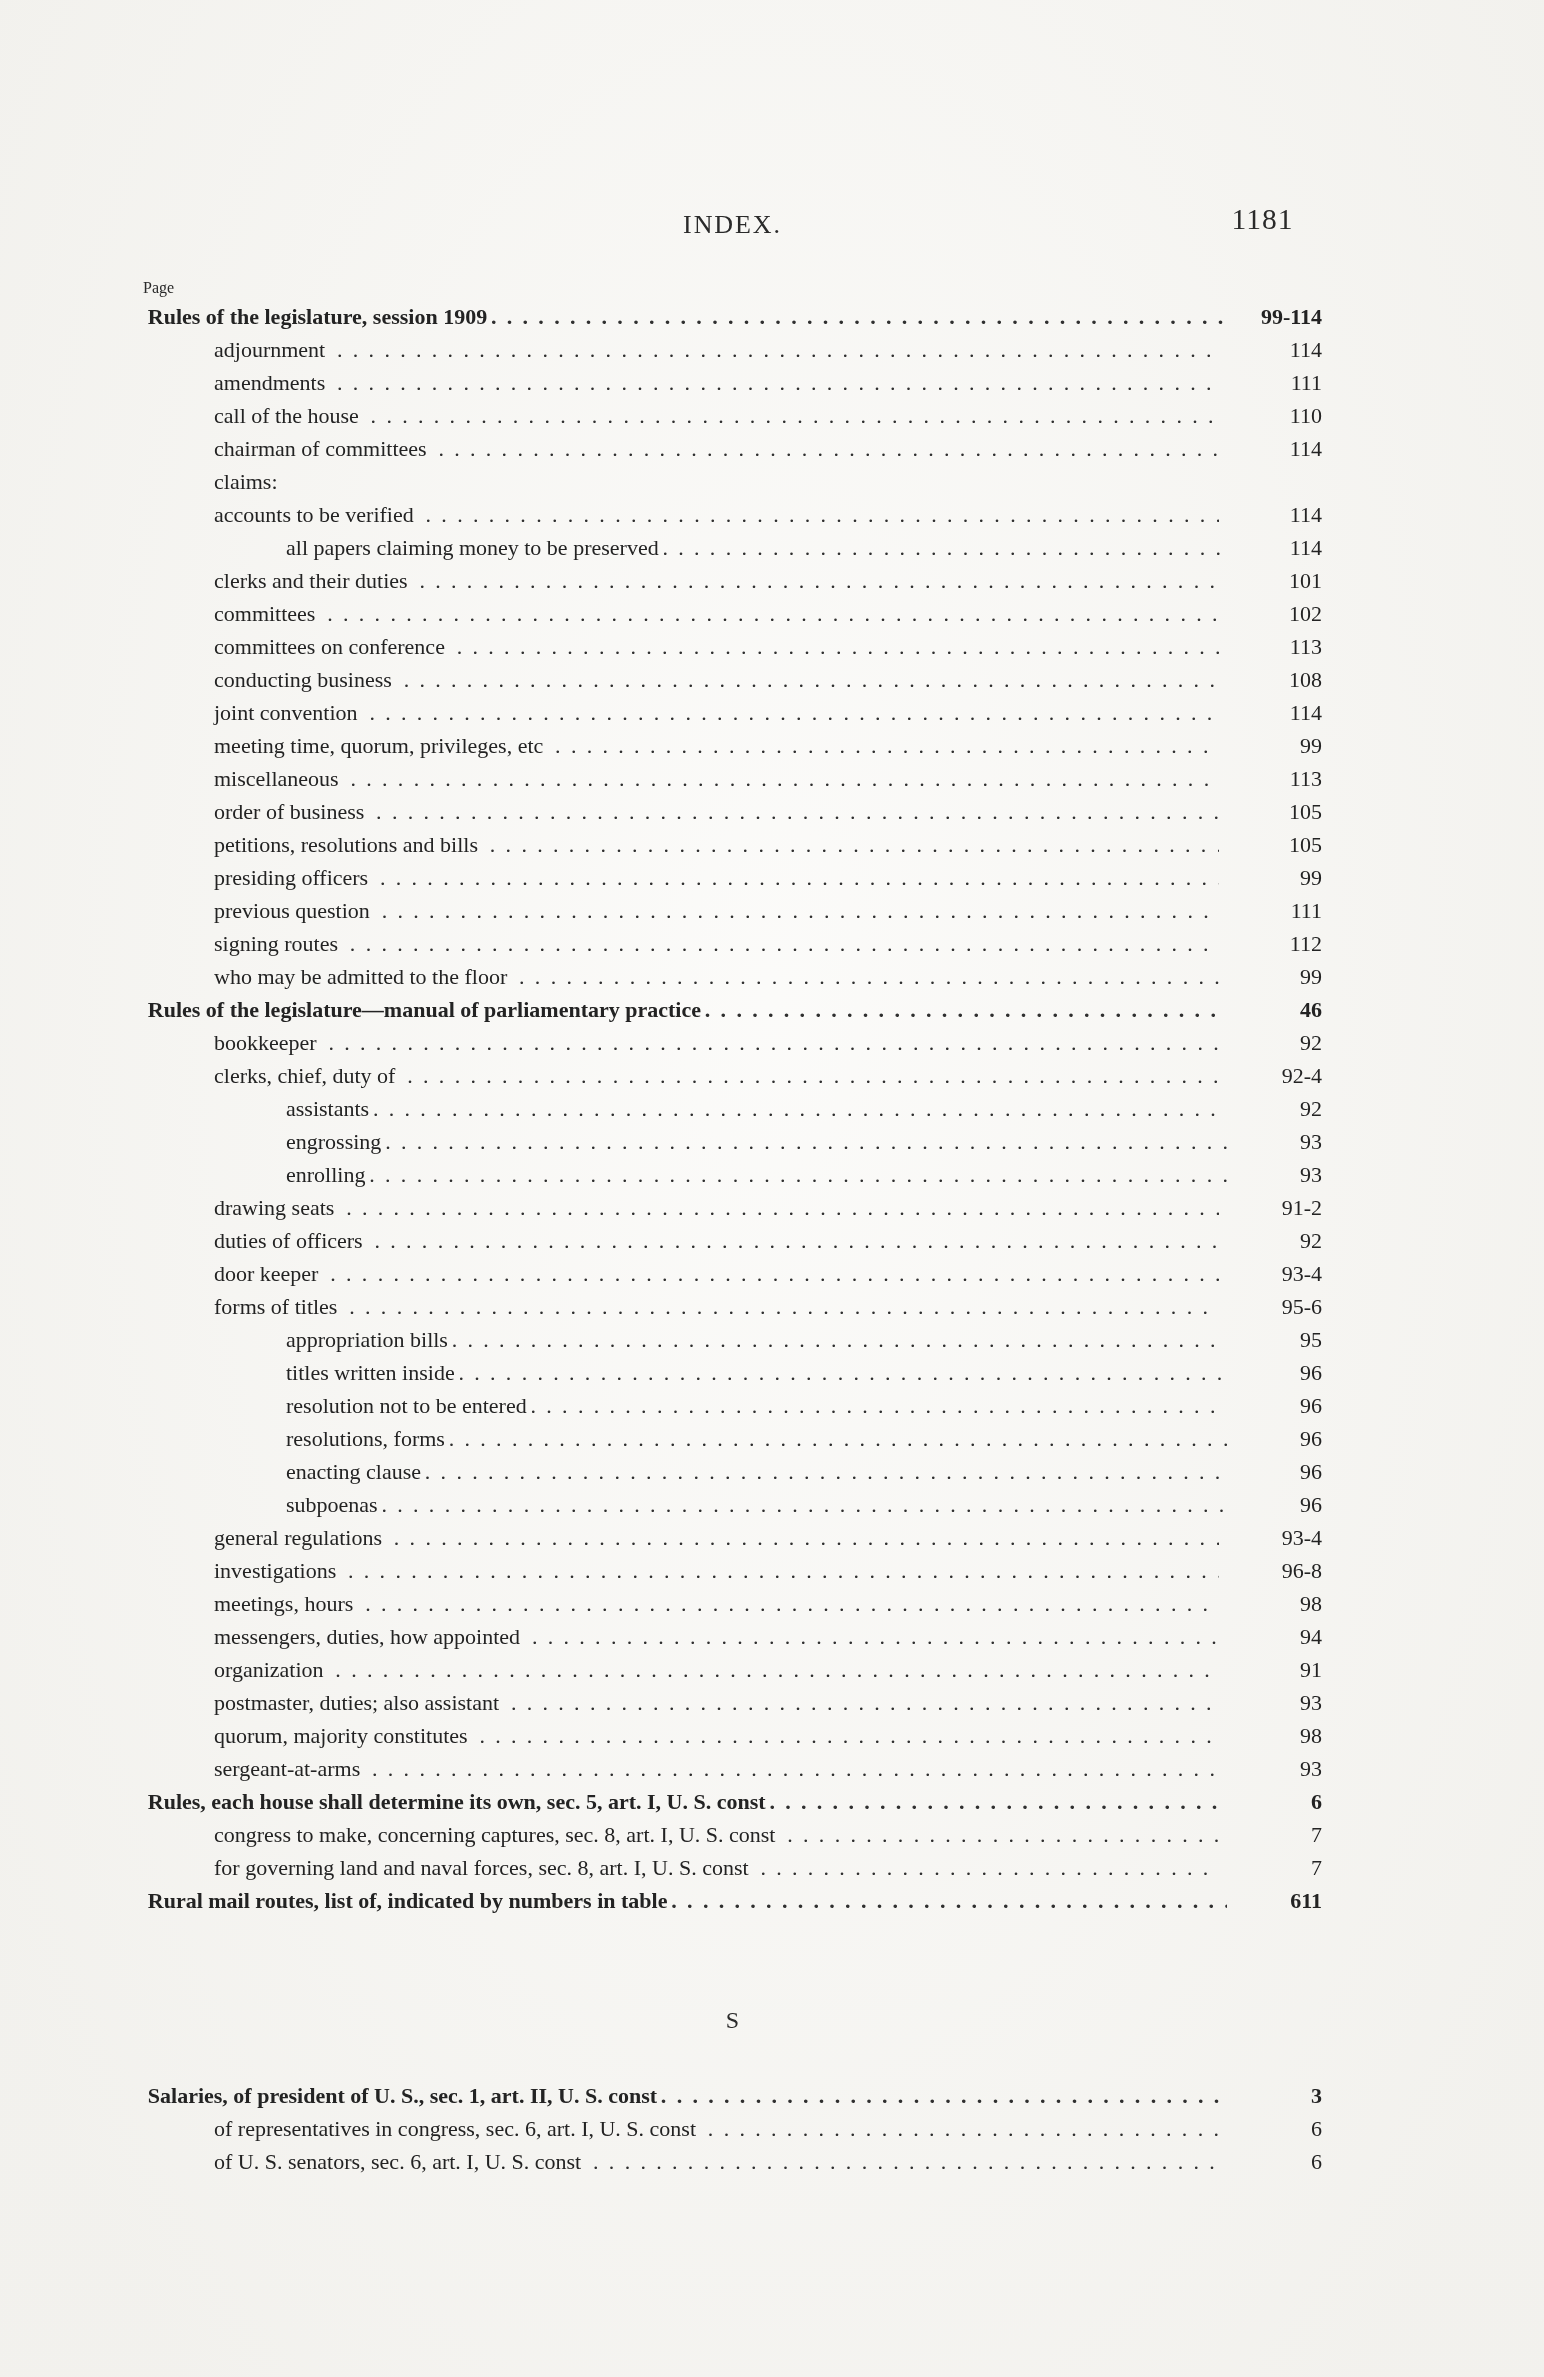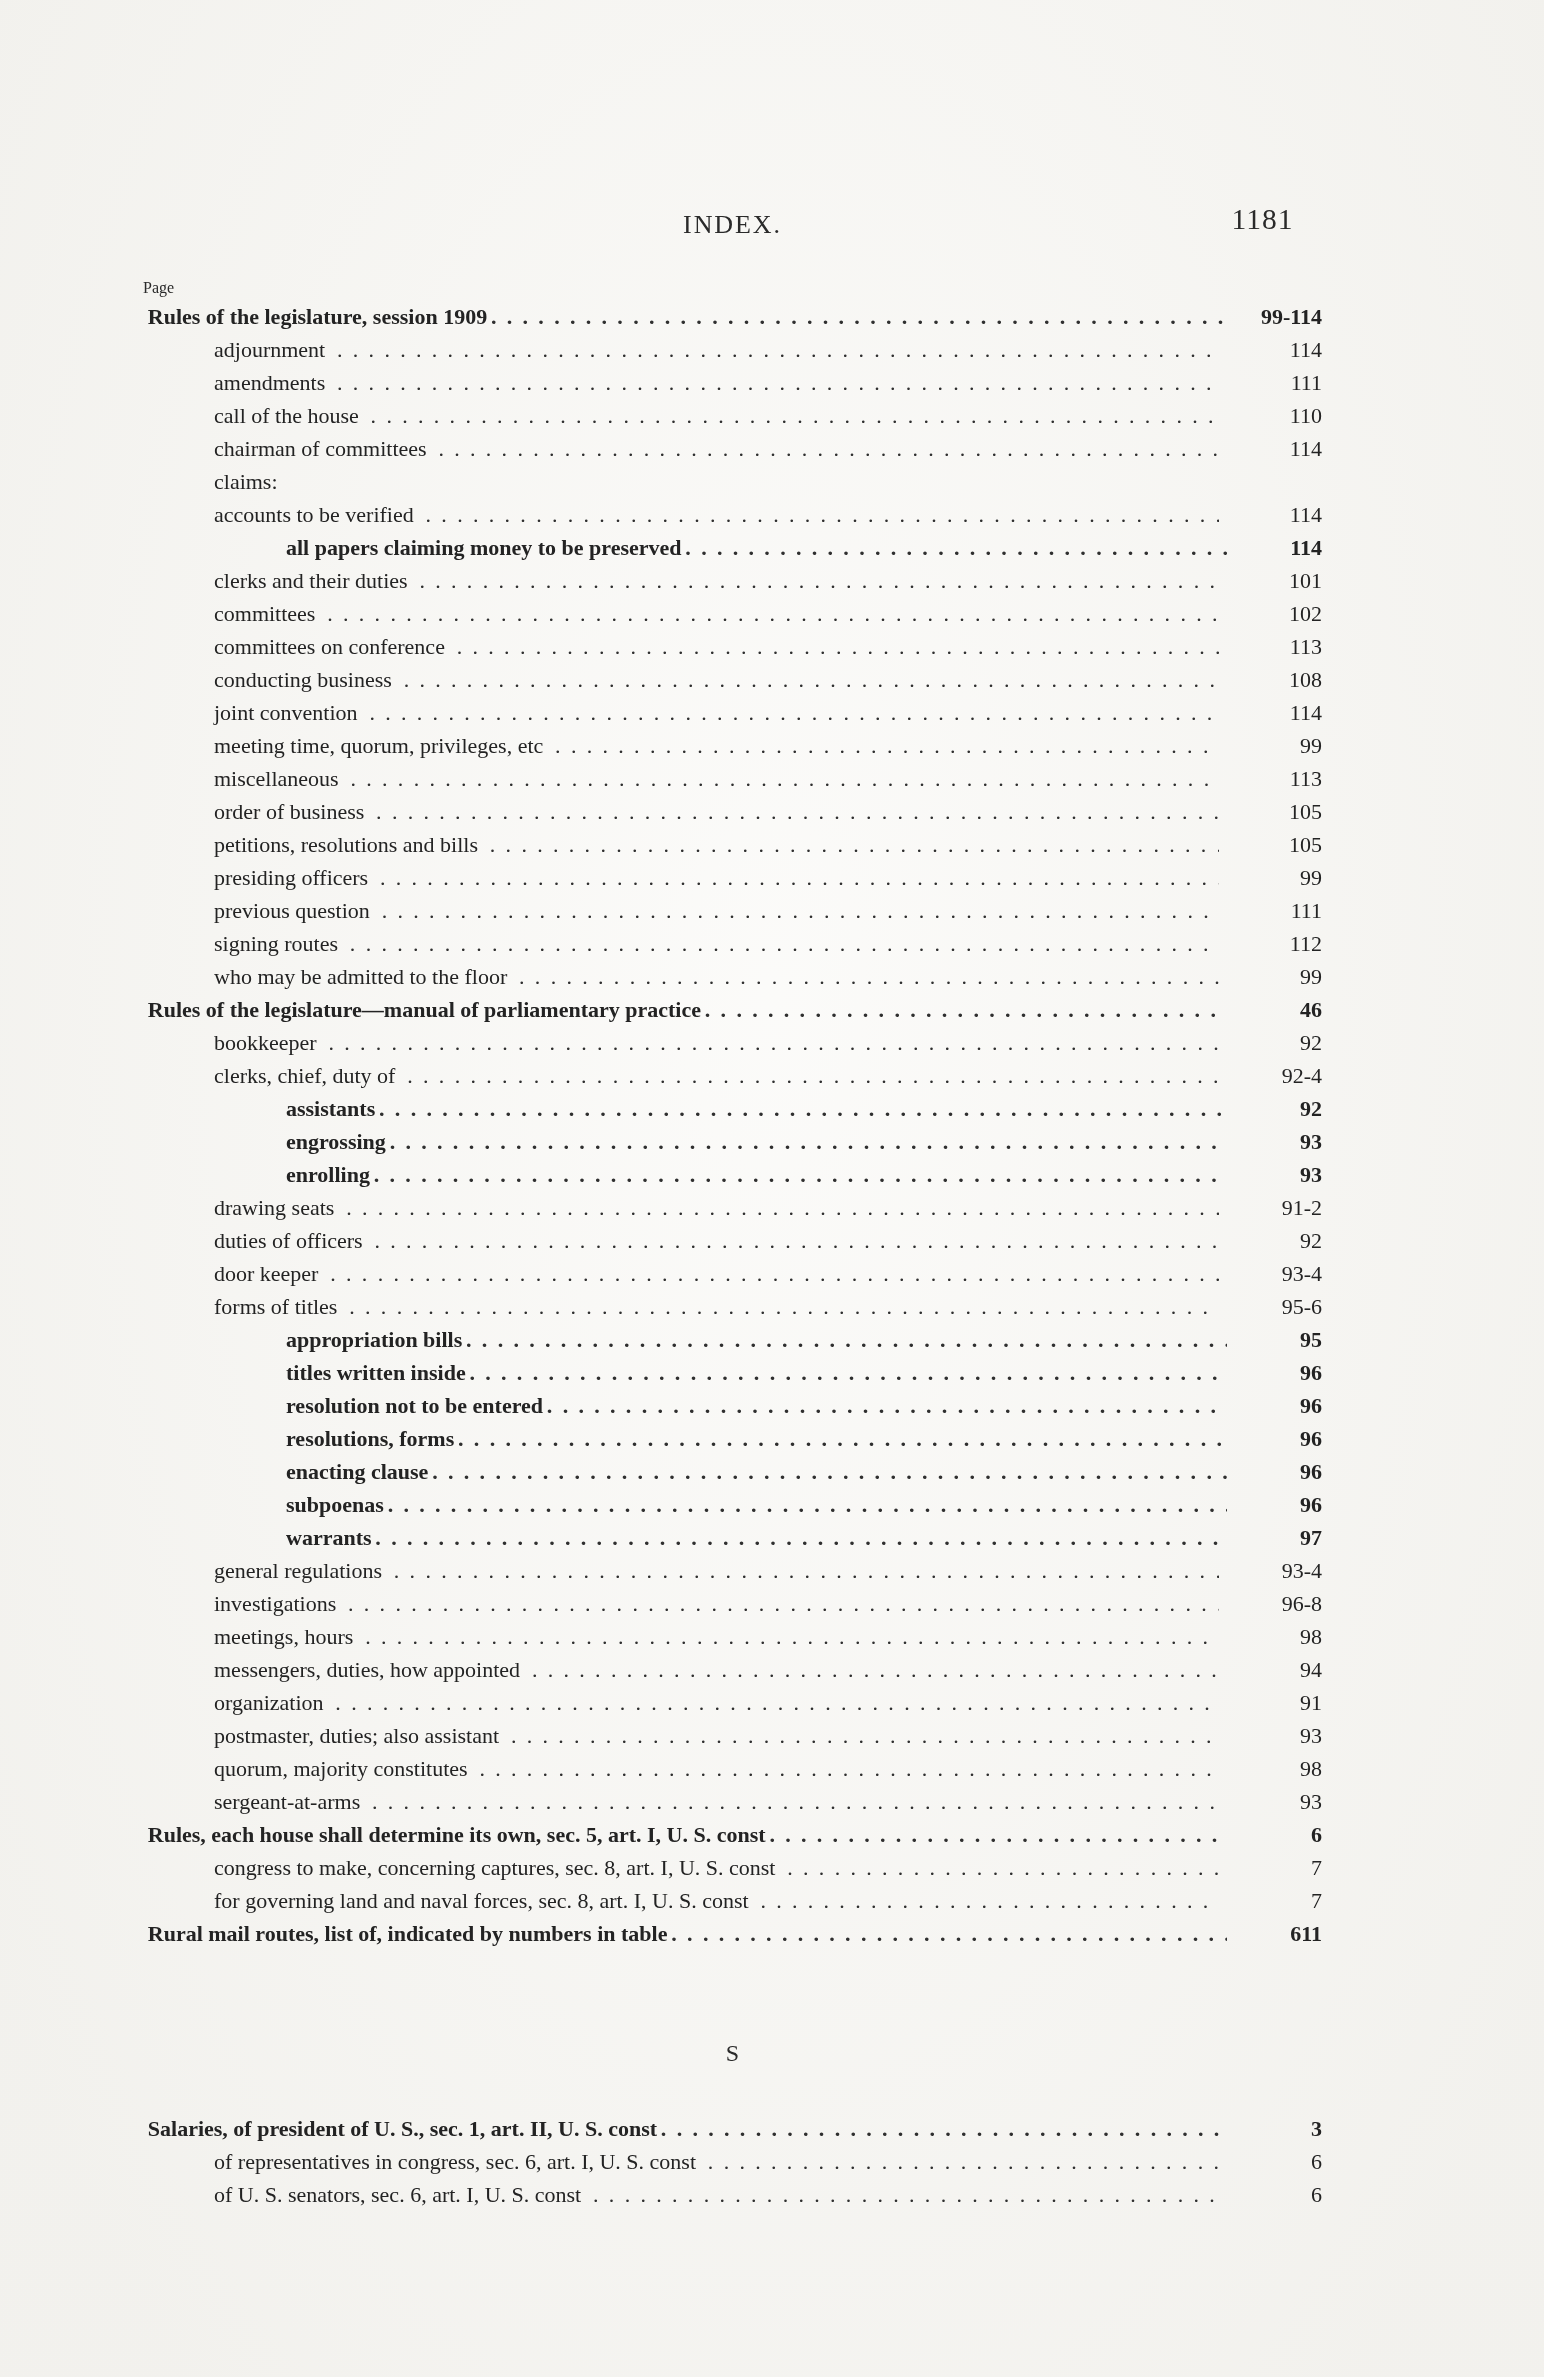--- a/index.html
+++ b/index.html
@@ -78,21 +78,21 @@
     letter-spacing: 2.4px;
   }
   .entry .page-num {
     flex: 0 0 auto;
     width: 90px;
     text-align: right;
     font-size: 22px;
   }
   .indent-0 { padding-left: 4.8px; font-weight: bold; }
   .indent-1 { padding-left: 71px; gap: 8px; }
-  .indent-2 { padding-left: 143px; font-weight: bold; }
+  .indent-2 { padding-left: 143px; }
   .section-heading {
     text-align: center;
     font-size: 24px;
     margin-top: 90px;
     margin-bottom: 45px;
     color: #2a2a2a;
   }
 </style>
 </head>
 <body>
@@ -284,25 +284,20 @@
         <div class="entry indent-2">
           <span class="entry-text">enacting clause</span>
           <span class="dots"></span>
           <span class="page-num">96</span>
         </div>
         <div class="entry indent-2">
           <span class="entry-text">subpoenas</span>
           <span class="dots"></span>
           <span class="page-num">96</span>
         </div>
-        <div class="entry indent-2">
-          <span class="entry-text">warrants</span>
-          <span class="dots"></span>
-          <span class="page-num">97</span>
-        </div>
         <div class="entry indent-1">
           <span class="entry-text">general regulations</span>
           <span class="dots"></span>
           <span class="page-num">93-4</span>
         </div>
         <div class="entry indent-1">
           <span class="entry-text">investigations</span>
           <span class="dots"></span>
           <span class="page-num">96-8</span>
         </div>

